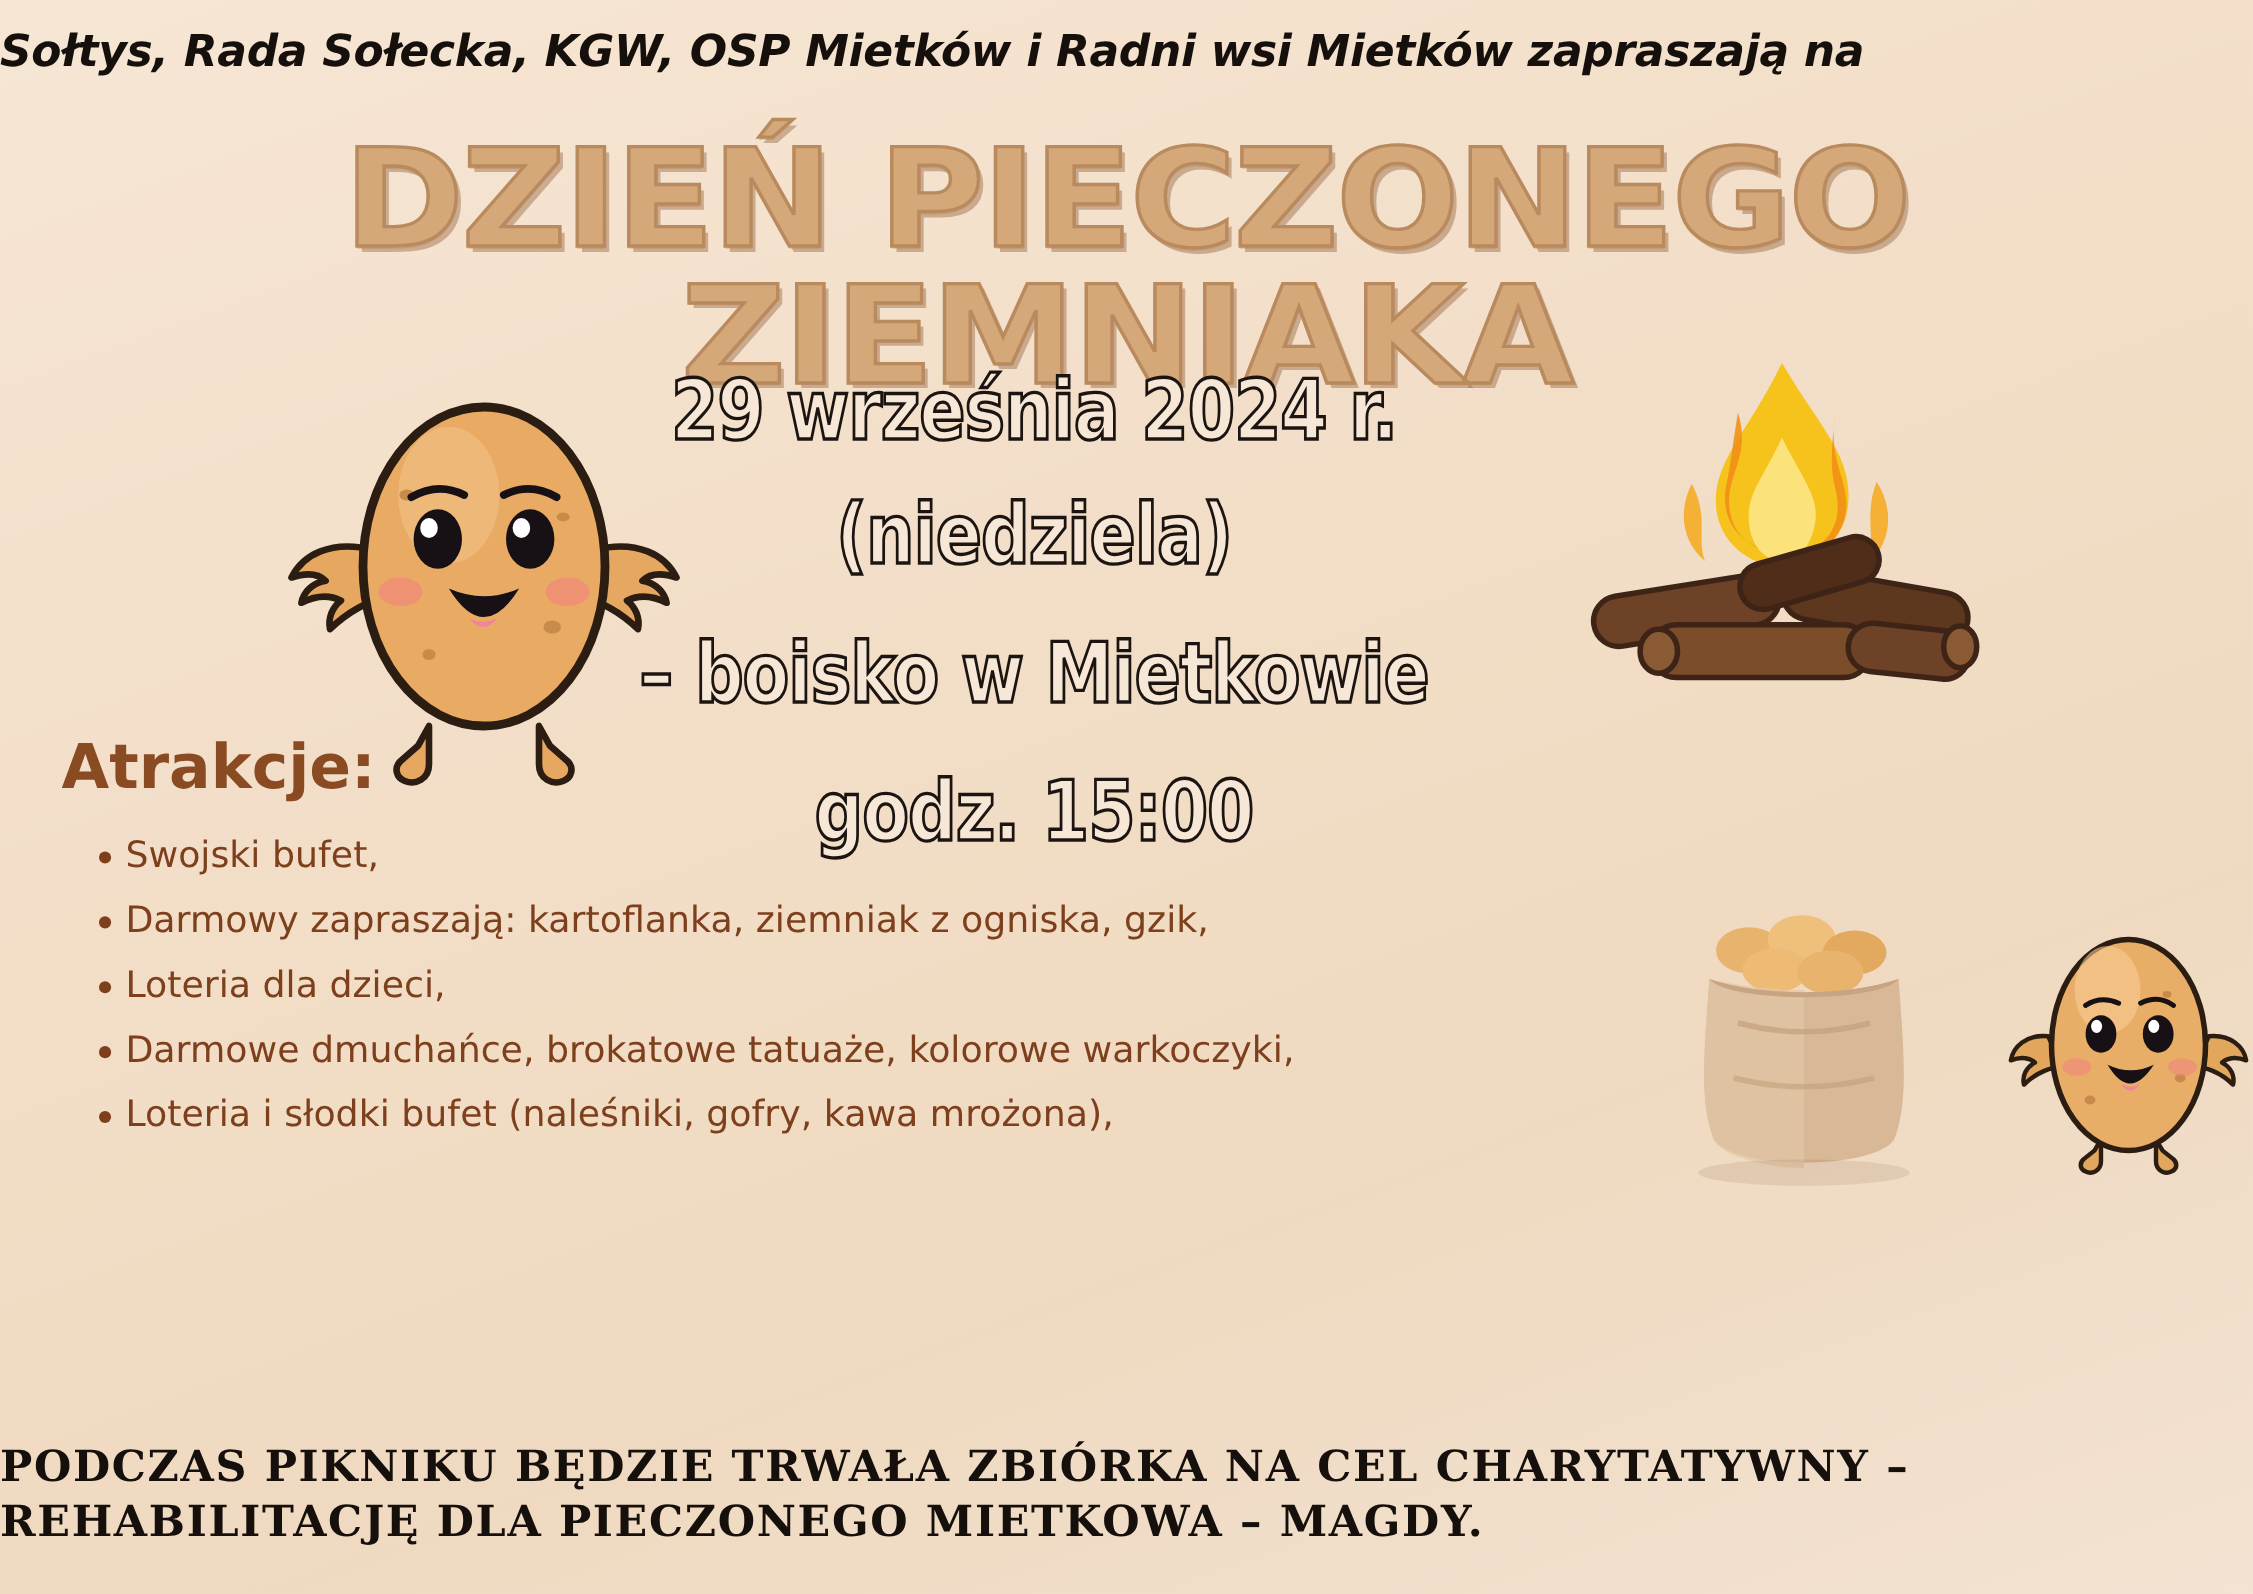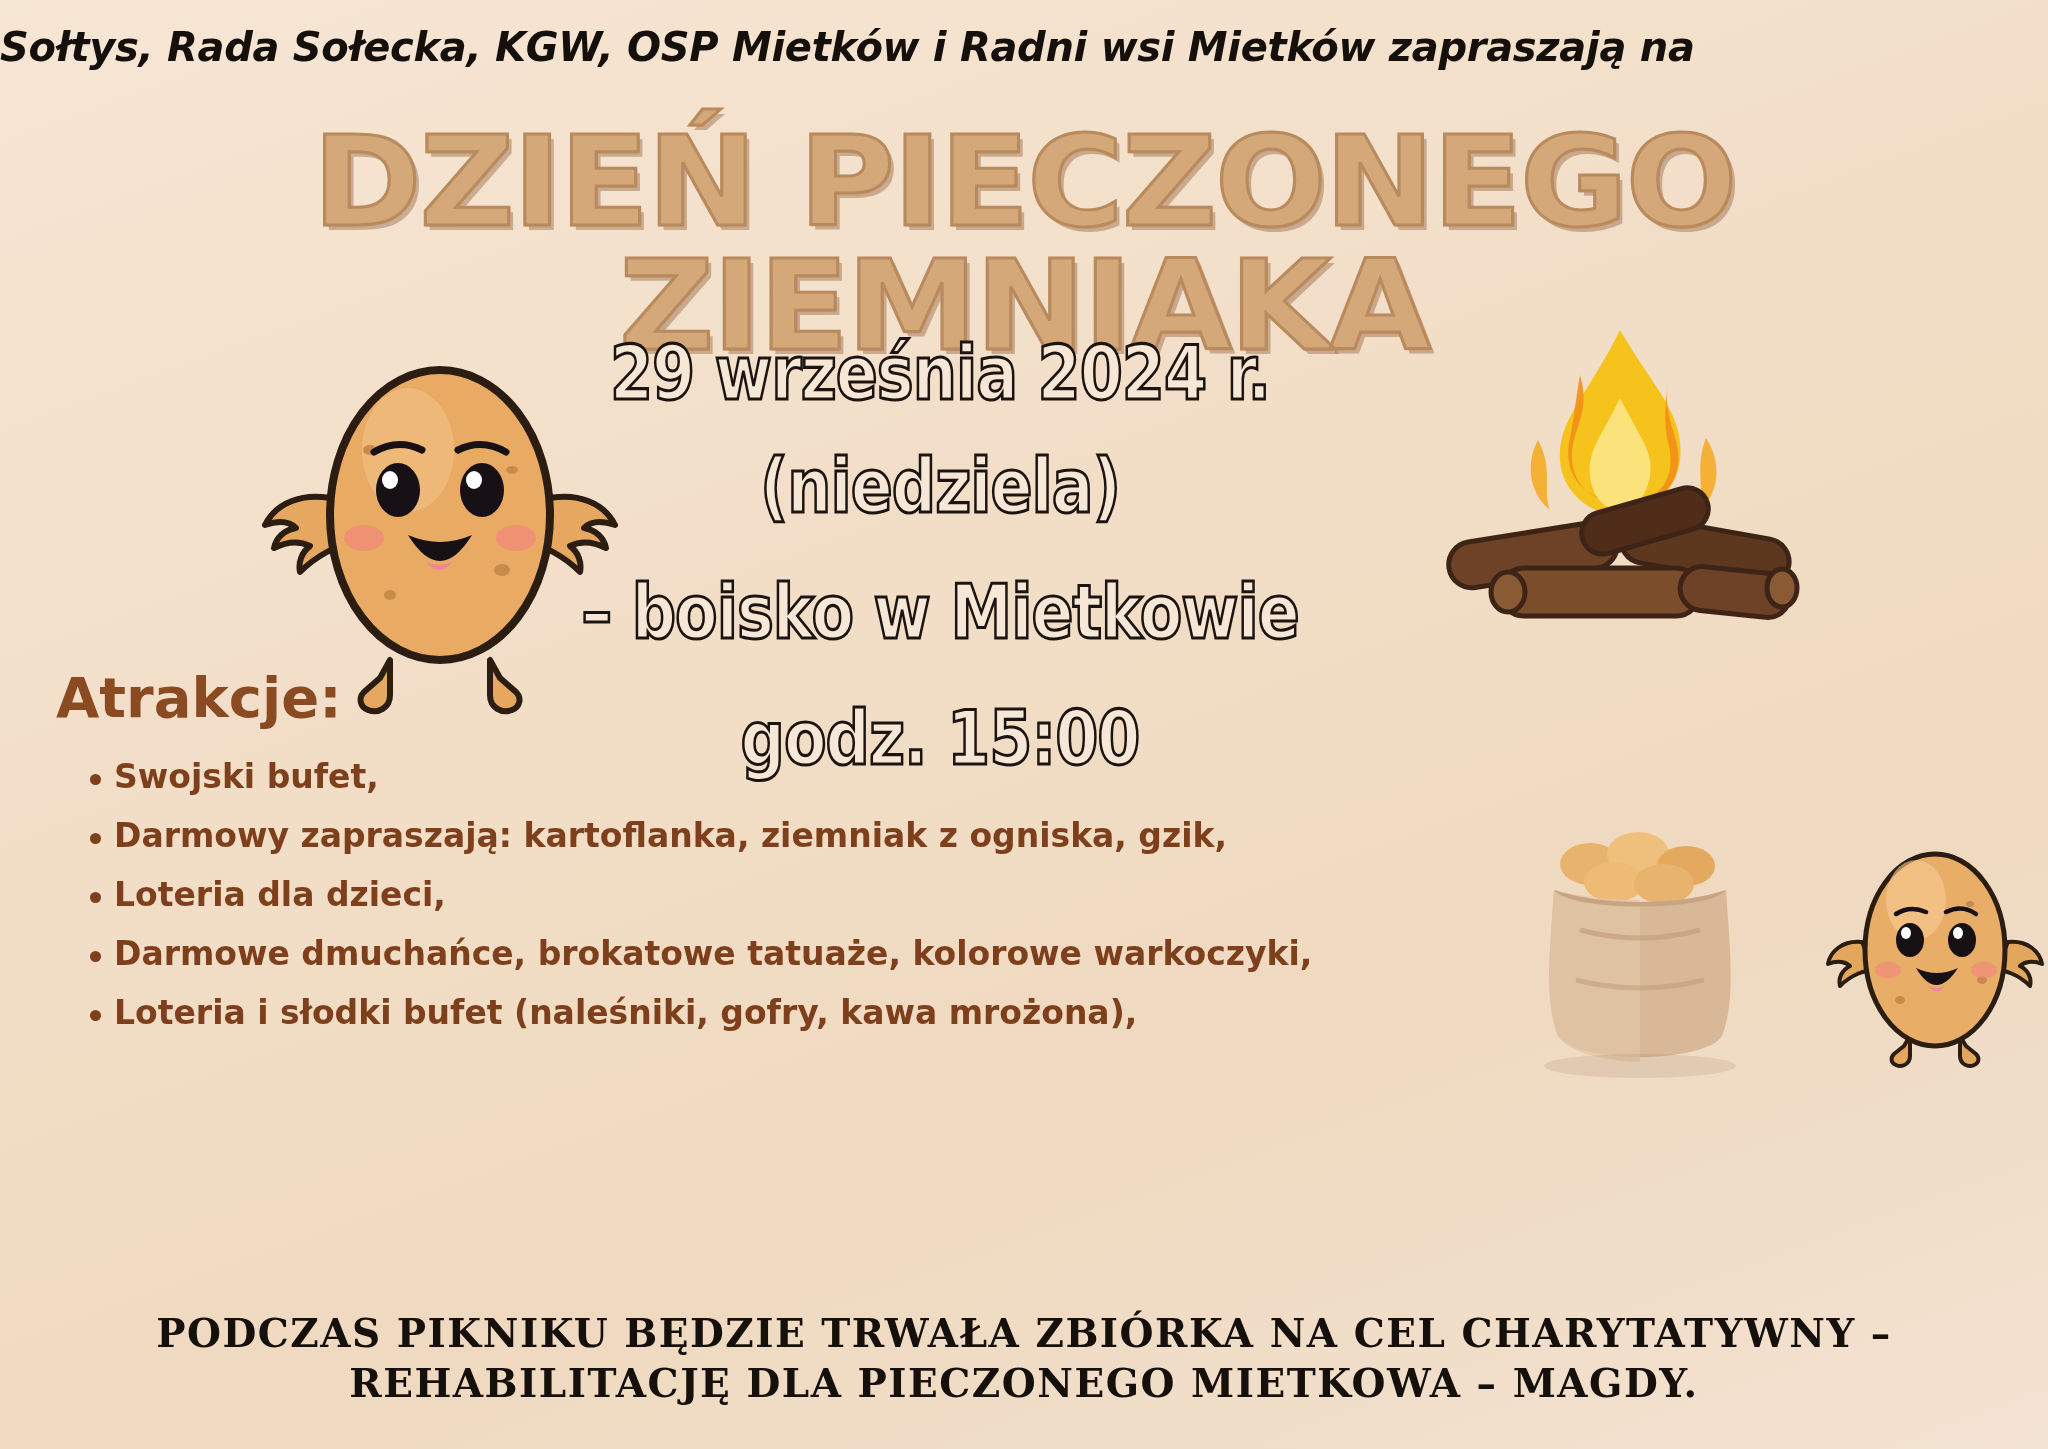--- a/index.html
+++ b/index.html
@@ -88,21 +88,21 @@
 
   .attr-list {
     position: absolute;
     top: 760px;
     left: 40px;
     width: 1430px;
     margin: 0;
     padding: 0 0 0 50px;
     list-style: none;
     font-family: "DejaVu Sans", sans-serif;
-    font-weight: bold;
+    font-weight: normal;
     font-size: 33px;
     line-height: 1.0;
     color: #7d3f1c;
   }
   .attr-list li {
     position: relative;
     margin-bottom: 26px;
     padding-left: 24px;
   }
   .attr-list li::before {
@@ -115,21 +115,20 @@
     background: #7d3f1c;
     border-radius: 50%;
   }
 
   
   .footer {
     position: absolute;
     bottom: 40px;
     left: 0;
     width: 100%;
-    text-align: center;
     font-family: "DejaVu Serif", serif;
     font-weight: bold;
     font-size: 39px;
     line-height: 1.3;
     letter-spacing: 1.5px;
     color: #15100c;
   }
 
   
   .art { position: absolute; }

